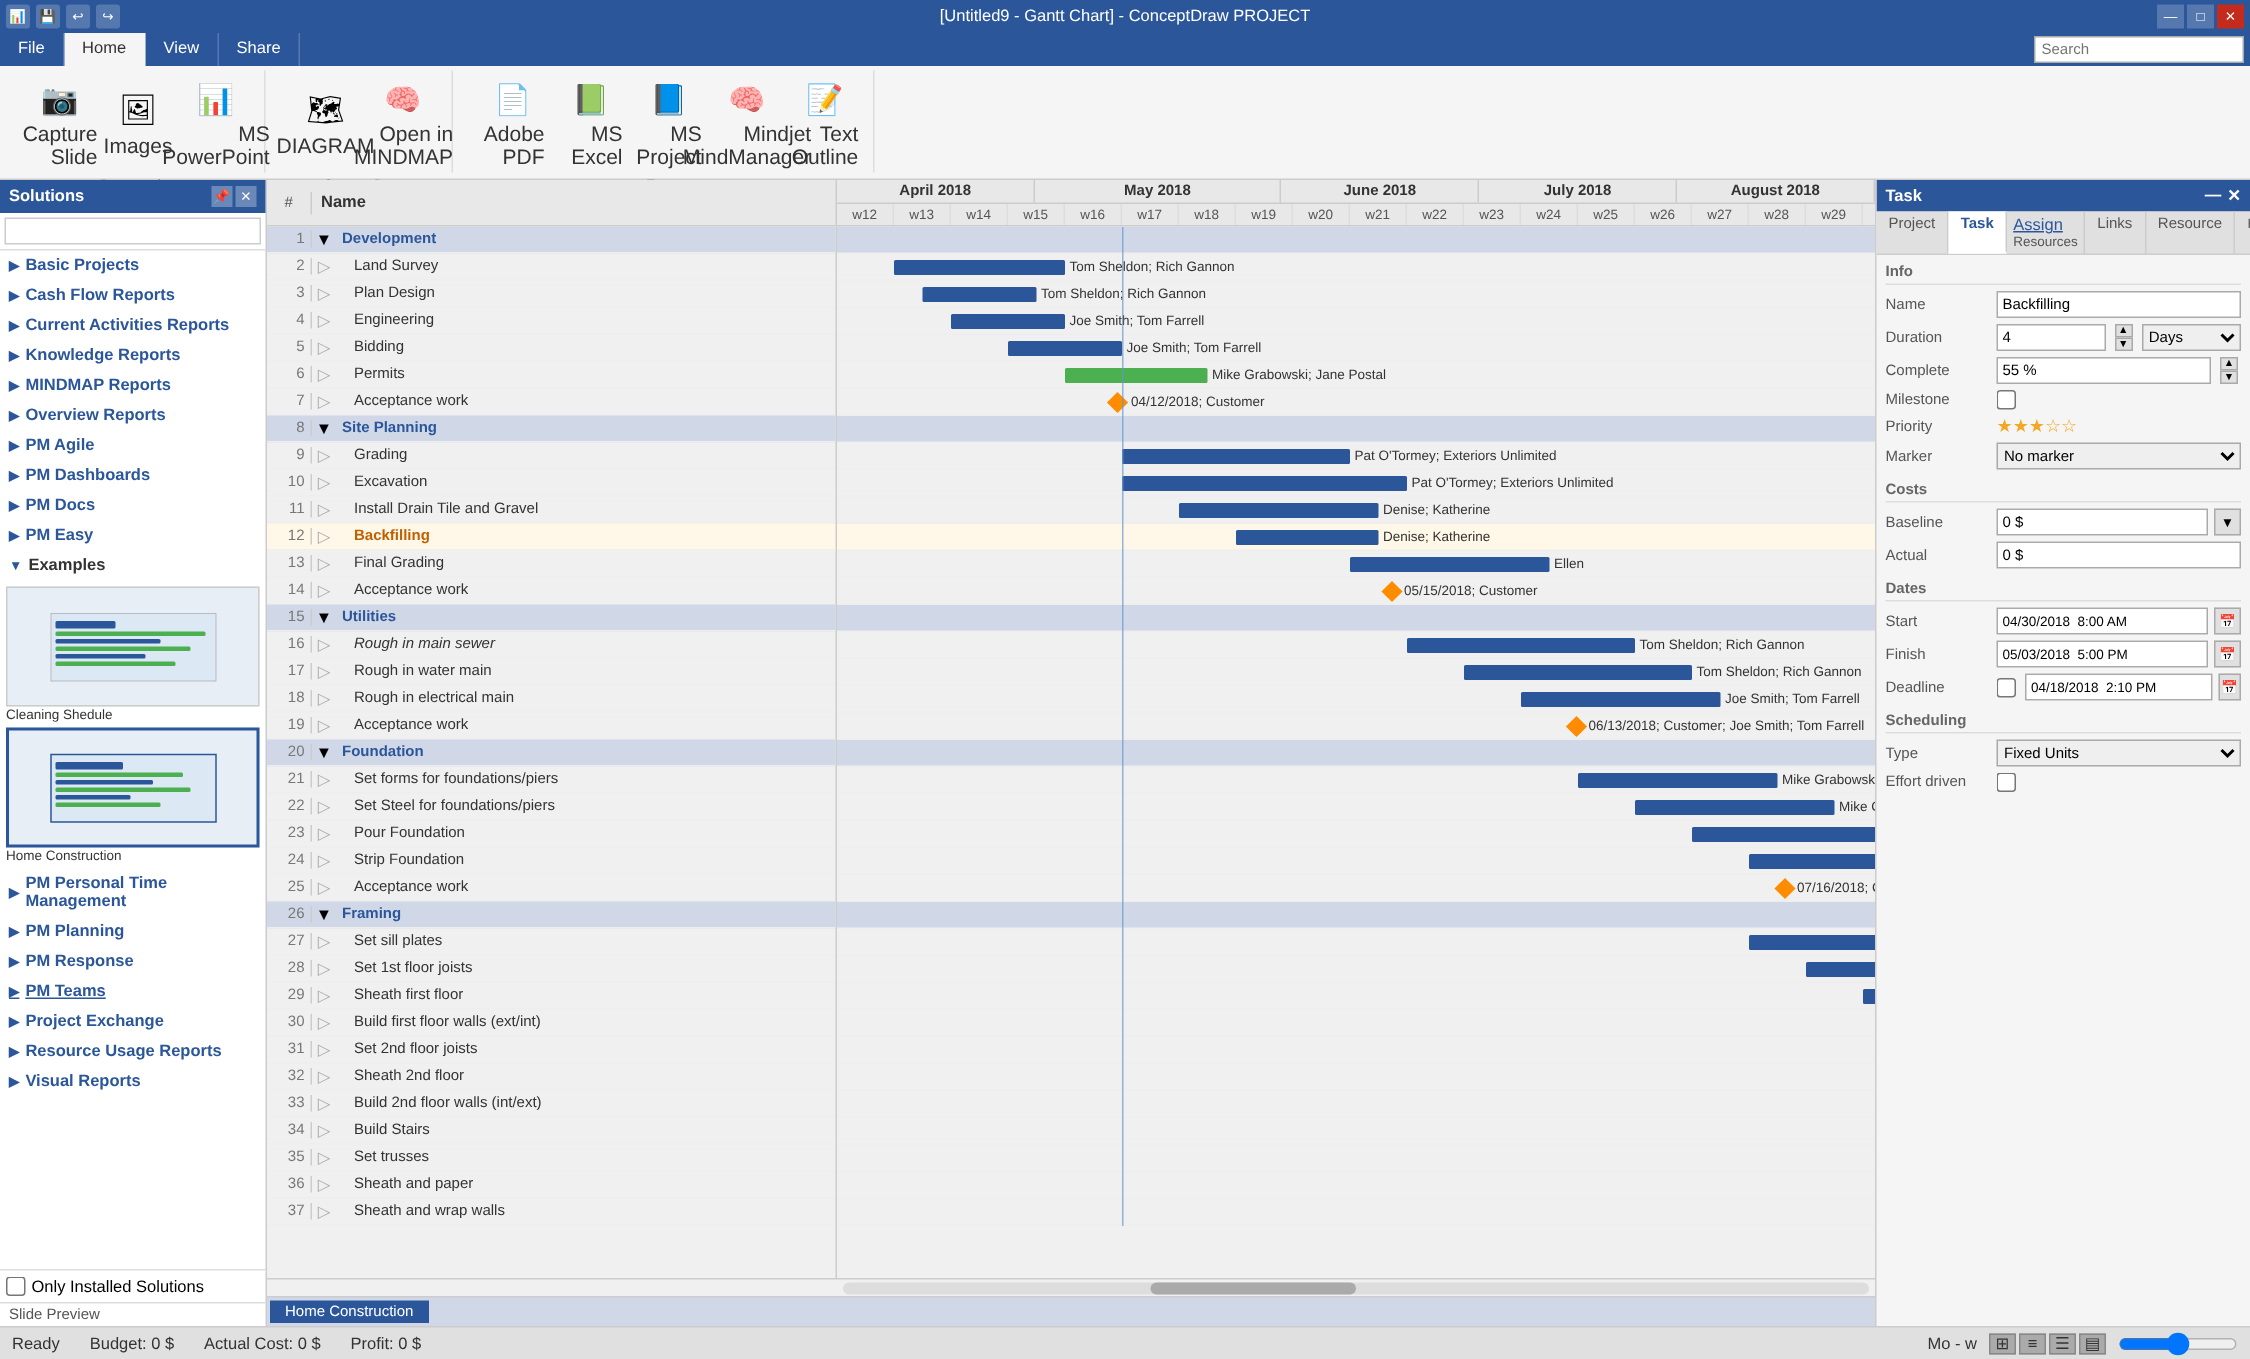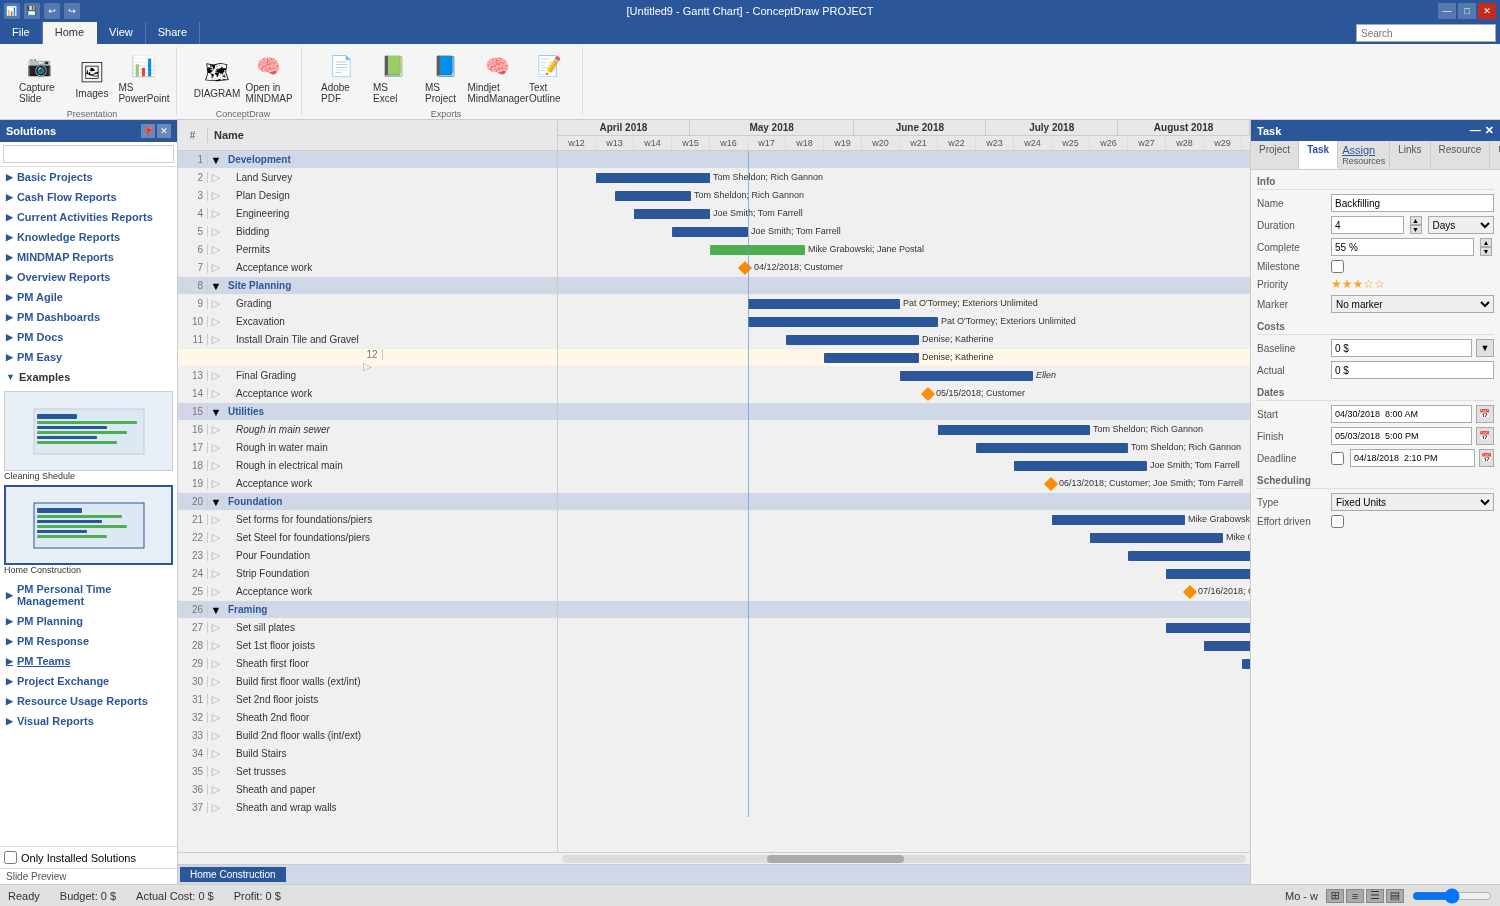--- a/index.html
+++ b/index.html
@@ -17,21 +17,21 @@
     .ribbon { background: #f5f5f5; border-bottom: 1px solid #ccc; flex-shrink: 0; }
     .ribbon-tabs { display: flex; background: #2b579a; }
     .ribbon-tab { padding: 4px 12px; color: white; font-size: 11px; cursor: pointer; border-right: 1px solid rgba(255,255,255,0.2); }
     .ribbon-tab.active { background: #f5f5f5; color: #333; }
     .ribbon-content { display: flex; align-items: flex-end; padding: 4px 8px; gap: 8px; height: 75px; }
     .ribbon-group { display: flex; flex-direction: column; align-items: center; border-right: 1px solid #ddd; padding: 0 8px; height: 68px; }
     .ribbon-group-items { display: flex; gap: 4px; flex: 1; align-items: center; }
     .ribbon-group-label { font-size: 9px; color: #666; margin-top: 2px; }
     .ribbon-btn { display: flex; flex-direction: column; align-items: center; width: 48px; cursor: pointer; padding: 2px; border: 1px solid transparent; border-radius: 2px; }
     .ribbon-btn .icon { width: 32px; height: 32px; display: flex; align-items: center; justify-content: center; font-size: 20px; }
-    .ribbon-btn .label { font-size: 10px; text-align: left; line-height: 1.1; color: #333; }
+    .ribbon-btn .label { font-size: 14px; text-align: right; line-height: 1.1; color: #333; }
 
     
     .main { display: flex; flex: 1; overflow: hidden; }
 
     
     .sidebar { width: 178px; background: white; border-right: 1px solid #ccc; display: flex; flex-direction: column; flex-shrink: 0; }
     .sidebar-header { background: #2b579a; color: white; padding: 4px 6px; display: flex; align-items: center; justify-content: space-between; }
     .sidebar-header span { font-size: 11px; font-weight: bold; }
     .sidebar-header-btns { display: flex; gap: 2px; }
     .sidebar-header-btn { width: 14px; height: 14px; background: rgba(255,255,255,0.3); display: flex; align-items: center; justify-content: center; font-size: 9px; cursor: pointer; }
@@ -54,21 +54,21 @@
     .gantt-hash-col { width: 30px; border-right: 1px solid #ccc; display: flex; align-items: center; justify-content: center; font-size: 10px; color: #555; padding: 2px; }
     .gantt-name-header { flex: 1; padding: 4px 6px; font-size: 11px; font-weight: bold; color: #333; }
     .gantt-timeline { flex: 1; overflow: hidden; }
     .gantt-month-row { display: flex; border-bottom: 1px solid #ccc; }
     .gantt-month { text-align: center; font-size: 10px; font-weight: bold; padding: 2px 4px; border-right: 1px solid #ccc; color: #333; }
     .gantt-week-row { display: flex; }
     .gantt-week { width: 38px; text-align: center; font-size: 9px; padding: 2px 0; border-right: 1px solid #ddd; color: #555; flex-shrink: 0; }
     .gantt-body { flex: 1; display: flex; overflow: hidden; }
     .gantt-rows { width: 380px; flex-shrink: 0; border-right: 1px solid #ccc; overflow-y: auto; overflow-x: hidden; }
     .gantt-row { height: 18px; border-bottom: 1px solid #eee; display: flex; align-items: center; }
-    .gantt-row.highlighted { background: #fff8e8; flex-direction: column; }
+    .gantt-row.highlighted { background: #fff8e8; }
     .gantt-row-num { width: 30px; flex-shrink: 0; text-align: right; padding-right: 4px; font-size: 10px; color: #777; border-right: 1px solid #ccc; display: flex; align-items: center; justify-content: flex-end; }
     .gantt-row-icon { width: 16px; flex-shrink: 0; display: flex; align-items: center; justify-content: center; }
     .gantt-row-name { flex: 1; padding: 0 4px; font-size: 10px; color: #333; white-space: nowrap; overflow: hidden; text-overflow: ellipsis; }
     .gantt-row.group-header { background: #d0d8e8; }
     .gantt-row.group-header .gantt-row-name { font-weight: bold; color: #2b579a; }
     .gantt-chart-area { flex: 1; overflow: hidden; position: relative; }
     .gantt-chart-row { height: 18px; border-bottom: 1px solid #eee; position: relative; display: flex; align-items: center; }
     .gantt-chart-row.highlighted { background: #fff8e8; }
     .gantt-vertical-line { position: absolute; top: 0; bottom: 0; width: 1px; background: #6699cc; opacity: 0.7; z-index: 5; }
     .week-col { width: 38px; flex-shrink: 0; border-right: 1px solid #eee; }
@@ -715,21 +715,21 @@
               <div class="gantt-chart-row" style="position:relative;">
                 <div style="position:absolute; left:228px; width:133px; height:10px; top:4px; background:#2b579a; border-radius:1px;"></div>
                 <div style="position:absolute; left:364px; top:3px; font-size:9px; color:#333; white-space:nowrap;">Denise; Katherine</div>
               </div>
 
               <div class="gantt-chart-row highlighted" style="position:relative; background:#fff8e8;">
                 <div style="position:absolute; left:266px; width:95px; height:10px; top:4px; background:#2b579a; border-radius:1px;"></div>
                 <div style="position:absolute; left:364px; top:3px; font-size:9px; color:#333; white-space:nowrap;">Denise; Katherine</div>
               </div>
 
-              <div class="gantt-chart-row" style="position:relative;font-style:italic;">
+              <div class="gantt-chart-row" style="position:relative;">
                 <div style="position:absolute; left:342px; width:133px; height:10px; top:4px; background:#2b579a; border-radius:1px;"></div>
                 <div style="position:absolute; left:478px; top:3px; font-size:9px; color:#333; white-space:nowrap;">Ellen</div>
               </div>
 
               <div class="gantt-chart-row" style="position:relative;">
                 <div style="position:absolute; left:365px; width:10px; height:10px; top:4px; transform:rotate(45deg); background:#ff8c00;"></div>
                 <div style="position:absolute; left:378px; top:3px; font-size:9px; color:#333; white-space:nowrap;">05/15/2018; Customer</div>
               </div>
 
               <div class="gantt-chart-row" style="background:#d0d8e8;"></div>

